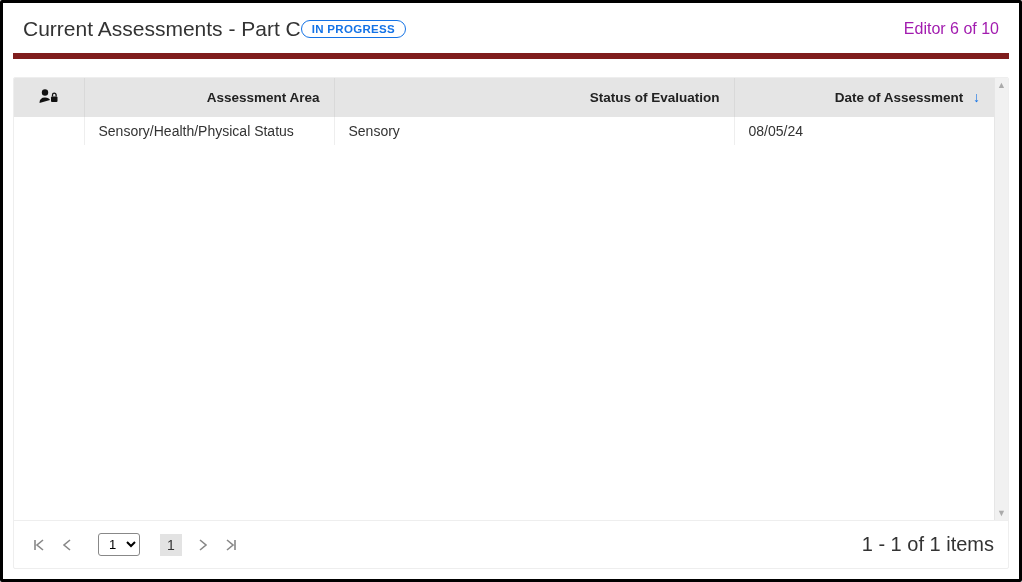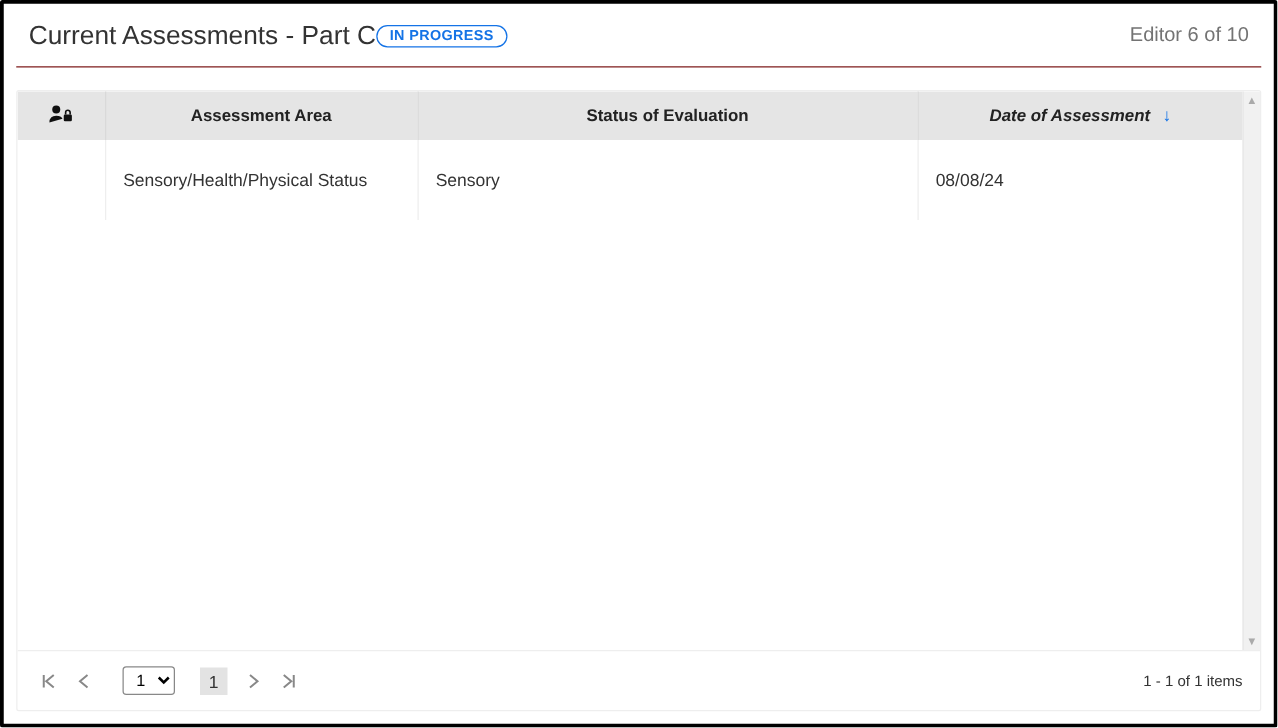--- a/index.html
+++ b/index.html
@@ -17,42 +17,42 @@
     border-radius: 2px;
     padding: 8px 10px 10px 10px;
     margin: 0 auto;
     display: flex;
     flex-direction: column;
   }
   .header {
     display: flex;
     align-items: center;
     padding: 6px 10px 12px 10px;
-    border-bottom: 1px solid #7f1d1d;
+    border-bottom: 6px solid #7f1d1d;
   }
   .header-title {
     font-size: 21px;
     color: #333;
     font-weight: 400;
   }
   .badge {
     padding: 2px 10px;
     font-size: 11.5px;
     font-weight: 600;
     letter-spacing: .3px;
     color: #1473e6;
     border: 1.5px solid #1473e6;
     border-radius: 999px;
     background: #fff;
     text-transform: uppercase;
   }
   .header-spacer { flex: 1; }
   .editor-count {
     font-size: 16px;
-    color: #737373;
+    color: #a21caf;
   }
   .content {
     flex: 1;
     display: flex;
     flex-direction: column;
     margin-top: 18px;
     border: 1px solid #eee;
     border-radius: 2px;
     overflow: hidden;
   }
@@ -62,32 +62,32 @@
     overflow: hidden;
   }
   table {
     width: calc(100% - 14px);
     border-collapse: collapse;
   }
   thead th {
     background: #e5e5e5;
     font-size: 13.5px;
     font-weight: 700;
-    text-align: center;
+    text-align: right;
     padding: 10px 14px;
     color: #222;
     border-right: 1px solid #d9d9d9;
   }
-  thead th:last-child { border-right: none; font-style: italic; }
+  thead th:last-child { border-right: none; }
   th.lock-col, td.lock-col { width: 70px; text-align: center; }
   th.area-col, td.area-col { width: 250px; }
   th.result-col, td.result-col { }
   th.date-col, td.date-col { width: 260px; }
   tbody td {
-    padding: 24px 14px;
+    padding: 6px 14px;
     font-size: 14px;
     color: #333;
     border-right: 1px solid #eee;
   }
   tbody tr { background: #fff; }
   tbody td:last-child { border-right: none; }
   .sort-arrow {
     display: inline-block;
     margin-left: 6px;
     color: #1473e6;
@@ -142,21 +142,21 @@
     width: 22px;
     height: 22px;
     display: inline-flex;
     align-items: center;
     justify-content: center;
     background: #e3e3e3;
     color: #333;
     margin: 0 10px;
   }
   .pager-spacer { flex: 1; }
-  .pager-info { font-size: 12px; color: #333; }
+  .pager-info { font-size: 20px; color: #333; }
 </style>
 </head>
 <body>
 
 <div class="outer">
 
   <div class="header">
     <span class="header-title">Current Assessments - Part C</span>
     <span class="badge">IN PROGRESS</span>
     <span class="header-spacer"></span>
@@ -189,21 +189,21 @@
               <span>Date of Assessment</span>
               <span class="sort-arrow">↓</span>
             </th>
           </tr>
         </thead>
         <tbody>
           <tr>
             <td class="lock-col"></td>
             <td class="area-col">Sensory/Health/Physical Status</td>
             <td class="result-col">Sensory</td>
-            <td class="date-col">08/08/24</td>
+            <td class="date-col">08/05/24</td>
           </tr>
         </tbody>
       </table>
 
       <div class="scroll-track">
         <span>▲</span>
         <span>▼</span>
       </div>
     </div>
 

